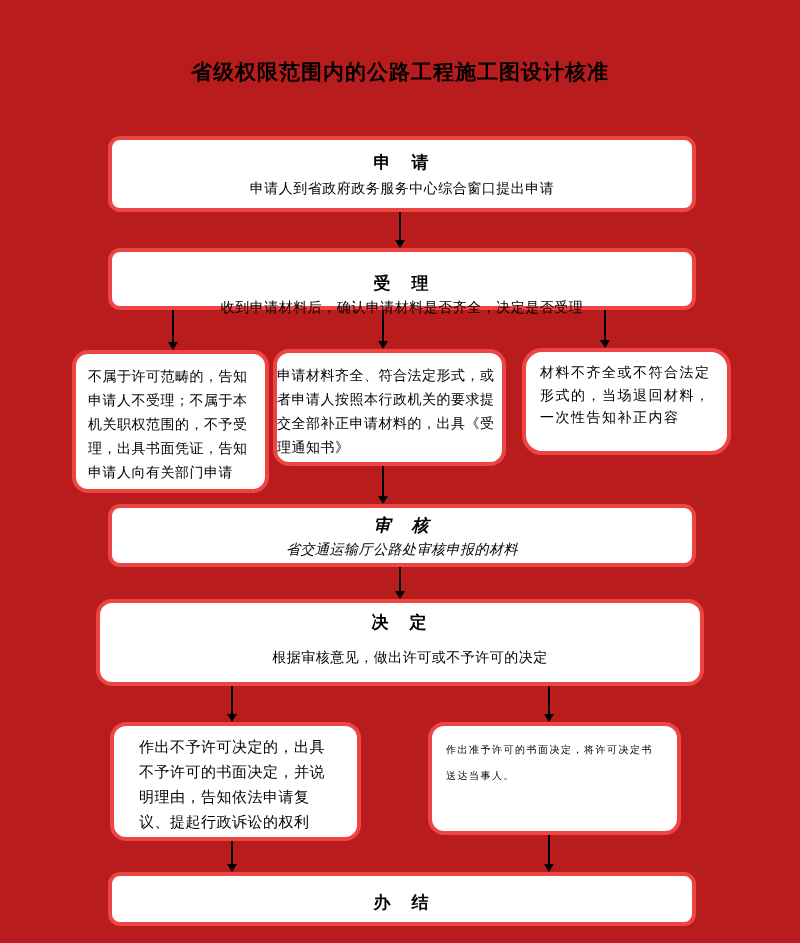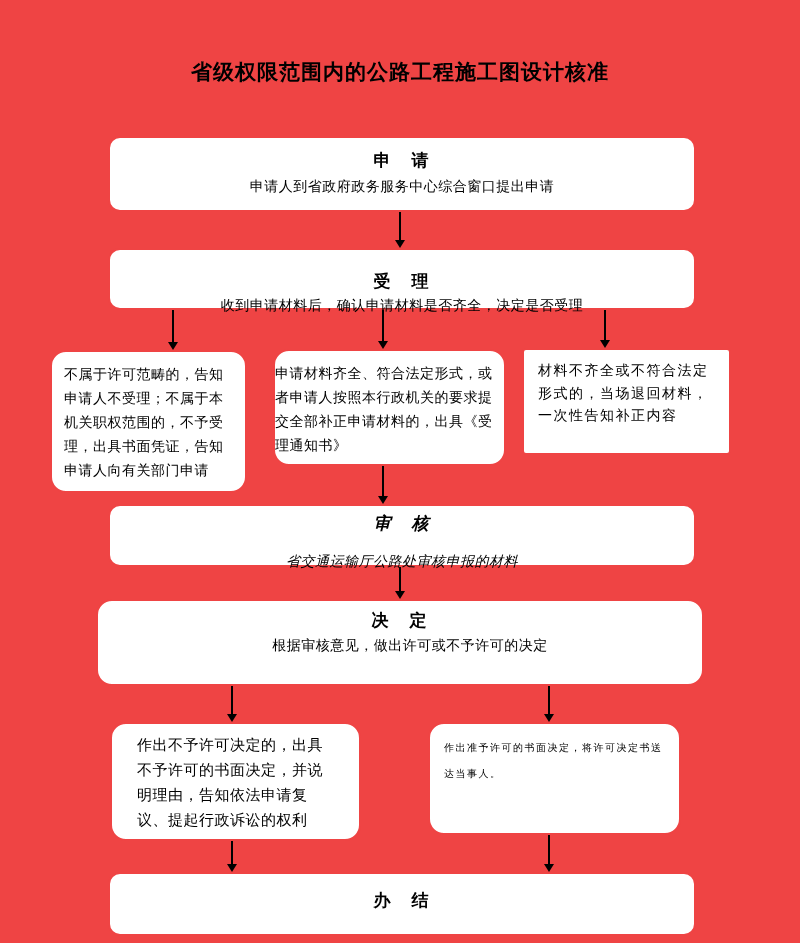--- a/index.html
+++ b/index.html
@@ -6,37 +6,37 @@
     margin: 0;
     padding: 0;
     background: #ffffff;
     font-family: "Liberation Sans", sans-serif;
     color: #000000;
   }
   .canvas {
     position: relative;
     width: 800px;
     height: 943px;
-    background: #ef4444;
+    background: #b91c1c;
     overflow: hidden;
   }
   .title {
     position: absolute;
     left: 0;
     top: 58px;
     width: 800px;
     text-align: center;
     font-size: 21px;
     font-weight: bold;
     letter-spacing: 1px;
   }
   .node {
     position: absolute;
     box-sizing: border-box;
-    border: 2px solid #ef4444;
+    border: 4px solid #ef4444;
     border-radius: 14px;
     background: #ffffff;
   }
   .node .heading {
     text-align: center;
     font-size: 17px;
     font-weight: bold;
     letter-spacing: 2px;
   }
   .node .body-center {
@@ -64,35 +64,35 @@
     border-left: 5px solid transparent;
     border-right: 5px solid transparent;
     border-top: 8px solid #000000;
   }
 
   
   #apply   { left: 108px; top: 136px; width: 588px; height: 76px; padding-top: 11px; border-radius: 12px; }
   #apply .body-center { margin-top: 6px; }
   #accept  { left: 108px; top: 248px; width: 588px; height: 62px; padding-top: 20px; border-radius: 12px; }
   #accept .body-center { margin-top: 4px; }
-  #branch-left   { left: 50px;  top: 350px; width: 197px; height: 143px; padding: 10px 12px; border-radius: 16px; }
+  #branch-left   { left: 72px;  top: 350px; width: 197px; height: 143px; padding: 10px 12px; border-radius: 16px; }
   #branch-left .body-left   { font-size: 14px; line-height: 24px; }
   #branch-middle { left: 273px; top: 349px; width: 233px; height: 117px; padding: 10px 0; border-radius: 16px; }
   #branch-middle .body-left { font-size: 14px; line-height: 24px; }
-  #branch-right  { left: 522px; top: 348px; width: 209px; height: 107px; padding: 9px 14px; border-radius: 4px; }
+  #branch-right  { left: 522px; top: 348px; width: 209px; height: 107px; padding: 9px 14px; border-radius: 20px; }
   #branch-right .body-left  { font-size: 14px; line-height: 22.5px; letter-spacing: 1.5px; }
   #review  { left: 108px; top: 504px; width: 588px; height: 63px; padding-top: 6px; border-radius: 12px; font-style: italic; }
-  #review .body-center { margin-top: 18px; }
+  #review .body-center { margin-top: 4px; }
   #decision { left: 96px; top: 599px; width: 608px; height: 87px; padding-top: 8px; border-radius: 16px; }
-  #decision .body-center { margin-top: 5px; padding-left: 20px; }
+  #decision .body-center { margin-top: 15px; padding-left: 20px; }
   #deny  { left: 110px; top: 722px; width: 251px; height: 119px; padding: 8px 25px; border-radius: 16px; }
   #deny .body-left  { font-size: 15px; line-height: 25px; }
   #grant { left: 428px; top: 722px; width: 253px; height: 113px; padding: 11px 14px; border-radius: 16px; }
   #grant .body-left { font-size: 10px; line-height: 26px; letter-spacing: 1.5px; }
-  #finish { left: 108px; top: 872px; width: 588px; height: 64px; padding-top: 15px; border-radius: 12px; }
+  #finish { left: 108px; top: 872px; width: 588px; height: 54px; padding-top: 15px; border-radius: 12px; }
 
   
   #arrow-apply-accept   { left: 399px; top: 212px; height: 29px; }
   #arrow-accept-left    { left: 172px; top: 310px; height: 33px; }
   #arrow-accept-middle  { left: 382px; top: 310px; height: 32px; }
   #arrow-accept-right   { left: 604px; top: 310px; height: 31px; }
   #arrow-middle-review  { left: 382px; top: 466px; height: 31px; }
   #arrow-review-decision{ left: 399px; top: 567px; height: 25px; }
   #arrow-decision-deny  { left: 231px; top: 686px; height: 29px; }
   #arrow-decision-grant { left: 548px; top: 686px; height: 29px; }

